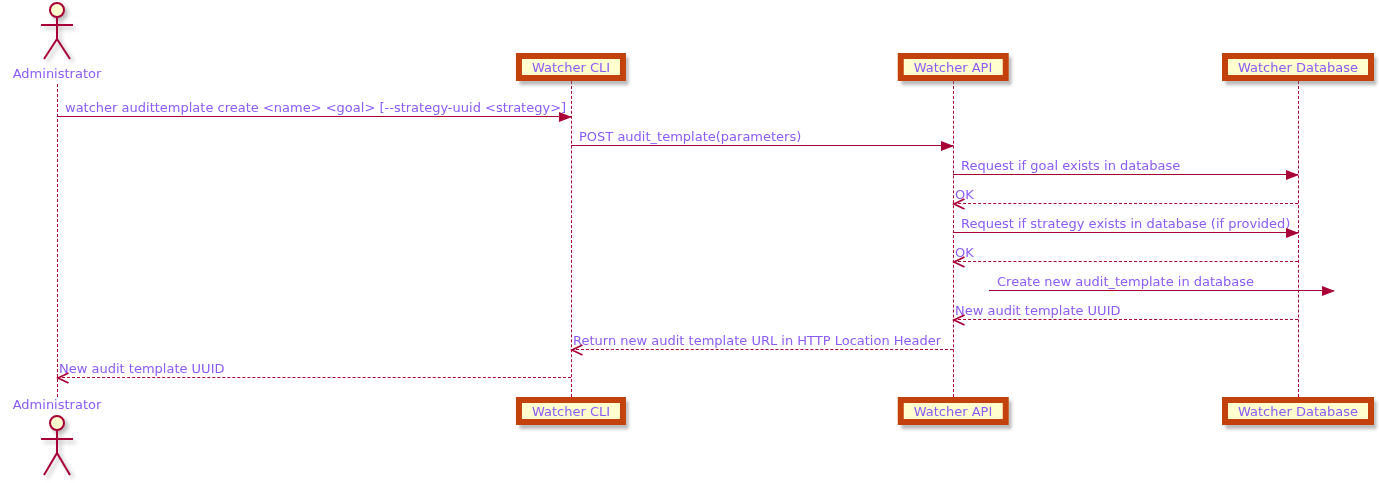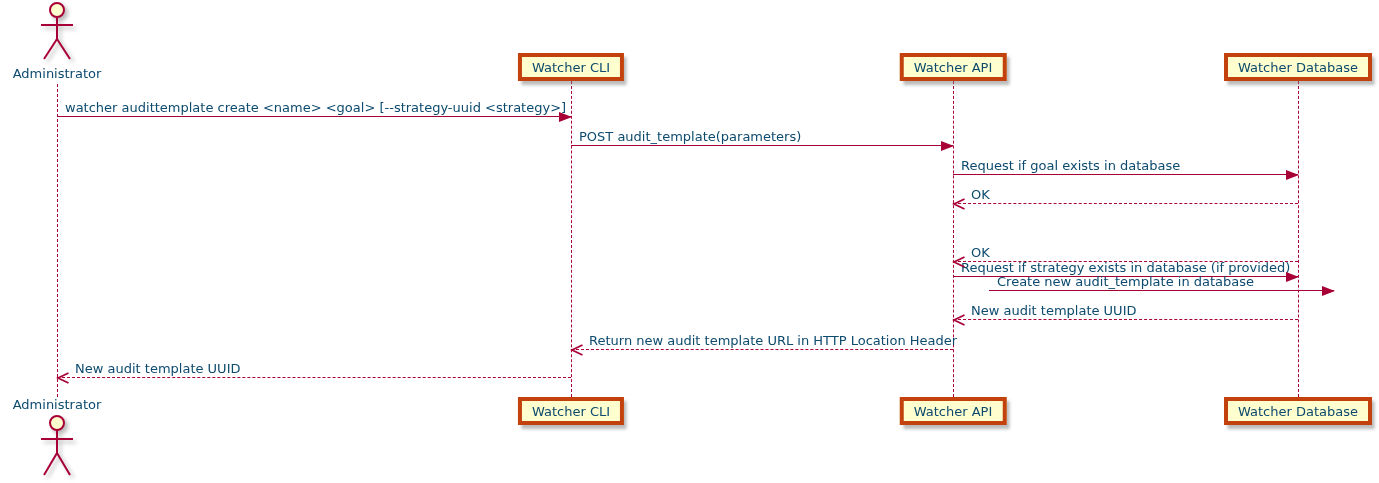--- a/index.html
+++ b/index.html
@@ -1,38 +1,38 @@
 <!DOCTYPE html>
 <html><head>
 <meta charset="utf-8">
 <style>
   html,body { margin:0; padding:0; background:#ffffff; }
   .canvas {
     position:relative; width:1379px; height:483px; background:#ffffff;
     font-family:"DejaVu Sans","Liberation Sans",sans-serif;
-    font-size:13px; color:#0c4a6e; overflow:hidden;
+    font-size:13px; color:#8b5cf6; overflow:hidden;
   }
   
   .lifeline { position:absolute; width:0; border-left:1px dashed #A80036; }
   
   .pbox {
     position:absolute; height:28px; transform:translateX(-50%);
-    background:#FEFECE; border:4px solid #c2410c;
+    background:#FEFECE; border:6px solid #c2410c;
     box-shadow:3px 4px 3px rgba(130,130,130,0.55);
     display:flex; align-items:center; justify-content:center;
     padding:0 10px; box-sizing:border-box; white-space:nowrap;
   }
   
   .actor-label { position:absolute; transform:translateX(-50%); white-space:nowrap; }
   .actor-figure { position:absolute; filter:drop-shadow(3px 3px 2px rgba(130,130,130,0.55)); }
   
   .msg { position:absolute; height:19px;text-align:right; }
   .msg-label { position:absolute; bottom:2px; white-space:nowrap; }
   .msg-label.src-left { left:8px; }
-  .msg-label.dst-left { left:18px; }
+  .msg-label.dst-left { left:2px; }
   .msg-line { position:absolute; bottom:0; left:0; right:0; height:0; border-top:1px solid #A80036; }
   .msg-line.dashed { border-top-style:dashed; }
   .arrow-right {
     position:absolute; right:-1px; bottom:-5px; width:0; height:0;
     border-left:13px solid #A80036; border-top:5px solid transparent; border-bottom:5px solid transparent;
   }
   .arrow-left { position:absolute; left:-1px; bottom:-6px; }
 </style>
 </head>
 <body>
@@ -82,21 +82,21 @@
   </div>
 
   <div class="msg" style="left:953px; top:185px; width:345px;">
     <div class="msg-label dst-left">OK</div>
     <div class="msg-line dashed"></div>
     <svg class="arrow-left" width="14" height="12" viewBox="0 0 14 12">
       <path d="M12.5 1 L2 6 L12.5 11" fill="none" stroke="#A80036" stroke-width="1.8"></path>
     </svg>
   </div>
 
-  <div class="msg" style="left:953px; top:214px; width:345px;margin-top:44px;">
+  <div class="msg" style="left:953px; top:214px; width:345px;">
     <div class="msg-label src-left">Request if strategy exists in database (if provided)</div>
     <div class="msg-line"></div>
     <span class="arrow-right"></span>
   </div>
 
   <div class="msg" style="left:953px; top:243px; width:345px;">
     <div class="msg-label dst-left">OK</div>
     <div class="msg-line dashed"></div>
     <svg class="arrow-left" width="14" height="12" viewBox="0 0 14 12">
       <path d="M12.5 1 L2 6 L12.5 11" fill="none" stroke="#A80036" stroke-width="1.8"></path>

